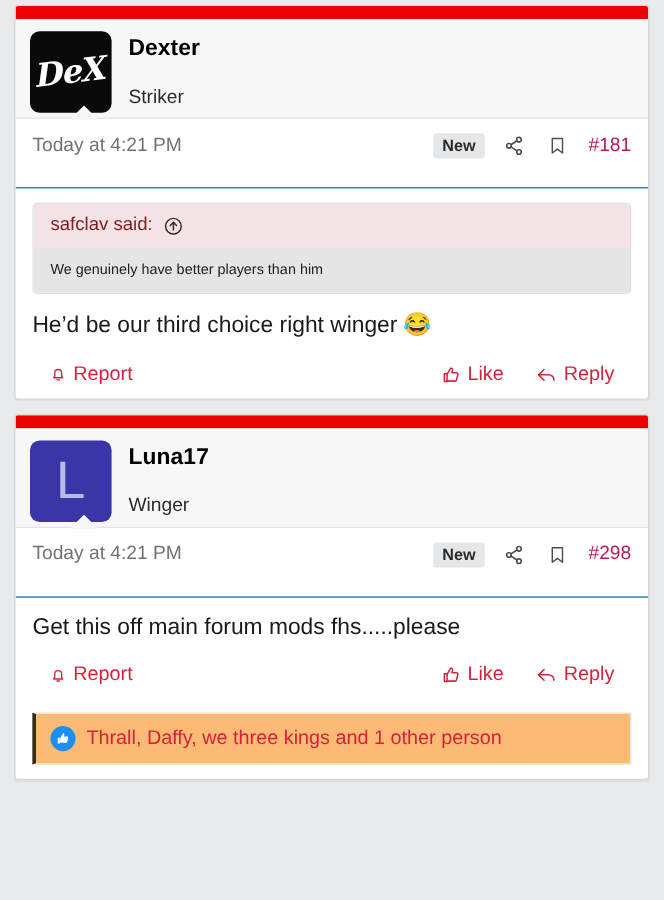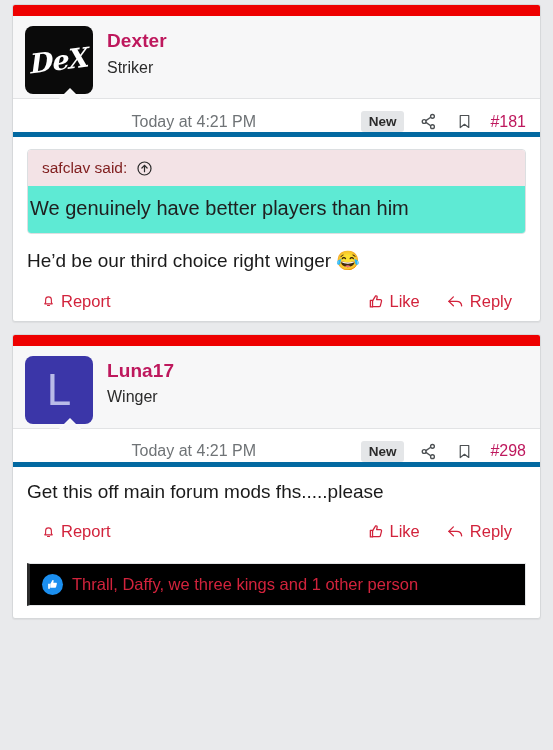--- a/index.html
+++ b/index.html
@@ -66,31 +66,31 @@
     font-size: 27px;
     color: #ffffff;
     letter-spacing: -1px;
     transform: rotate(-7deg) skewX(-4deg);
   }
   .user-block {
     padding-left: 14px;
     padding-top: 3px;
   }
   .username {
-    color: #be185d;
+    color: #000000;
     font-weight: bold;
     font-size: 19px;
     line-height: 1.25;
     letter-spacing: .1px;
   }
   .usertitle {
     color: #2b2b2b;
     font-size: 16px;
     line-height: 1.5;
-    margin-top: 3px;
+    margin-top: 17px;
   }
   .notch {
     position: absolute;
     left: 46px;
     bottom: -1px;
     width: 0; height: 0;
     border-left: 11px solid transparent;
     border-right: 11px solid transparent;
     border-bottom: 11px solid #ffffff;
   }
@@ -102,23 +102,22 @@
     width: 0; height: 0;
     border-left: 11px solid transparent;
     border-right: 11px solid transparent;
     border-bottom: 11px solid #f7f7f8;
   }
 
   
   .meta-row {
     display: flex;
     align-items: center;
-    padding: 12px 14px 0 14px;
-    border-bottom: 5px solid #0369a1;
-    text-align: center;
+    padding: 12px 14px 24px 14px;
+    border-bottom: 1px solid #0369a1;
   }
   .meta-date {
     color: #6f7376;
     font-size: 16px;
     flex: 1 1 auto;
   }
   .badge-new {
     background: #e4e6e8;
     color: #2b2b2b;
     font-size: 13.5px;
@@ -158,23 +157,23 @@
     color: #7f1d1d;
     display: flex;
     align-items: center;
   }
   .quote-jump {
     margin-left: 9px;
     display: inline-flex;
     color: #2b2b2b;
   }
   .quote-text {
-    background: #5eead4;
-    padding: 11px 14px 13px 2px;
-    font-size: 20px;
+    background: #e5e5e5;
+    padding: 11px 14px 13px 14px;
+    font-size: 12px;
     color: #202020;
   }
   .message {
     font-size: 19px;
     color: #1a1a1a;
     line-height: 1.35;
     padding-bottom: 2px;
     display: flex;
     align-items: center;
     flex-wrap: wrap;
@@ -201,21 +200,21 @@
   .action .ico {
     display: inline-flex;
     margin-right: 5px;
   }
   .spacer { flex: 1 1 auto; }
   .action + .action { margin-left: 26px; }
 
   
   .reactions {
     margin: 12px 14px 12px 14px;
-    background: #000000;
+    background: #fdba74;
     border: 1px solid #e4e6e8;
     border-left: 3px solid #2b2b2b;
     padding: 10px 12px;
     display: flex;
     align-items: center;
   }
   .reaction-emoji {
     width: 21px;
     height: 21px;
     border-radius: 50%;

